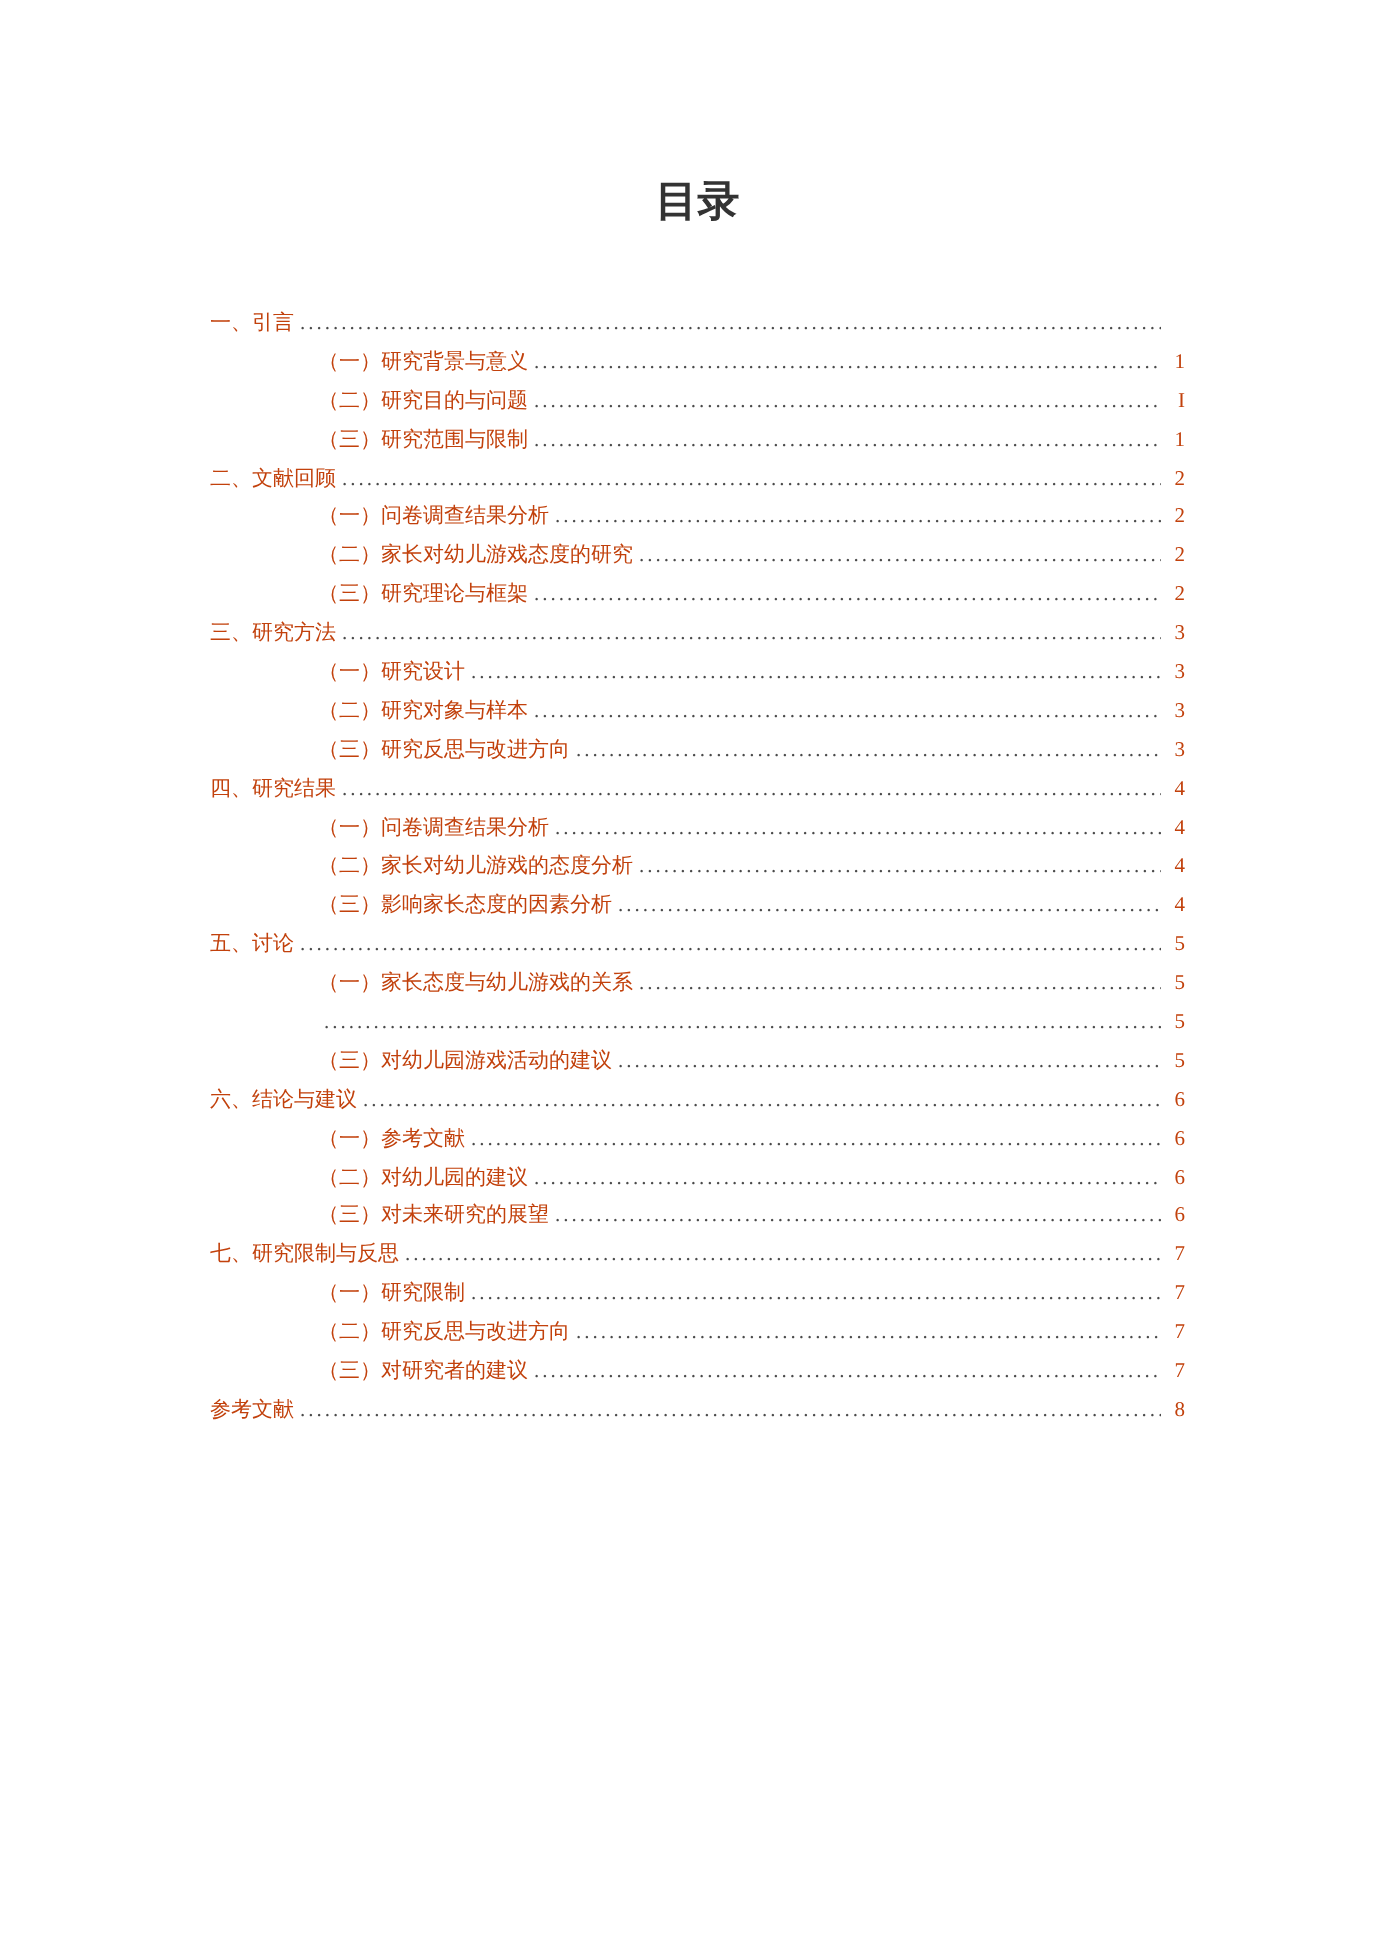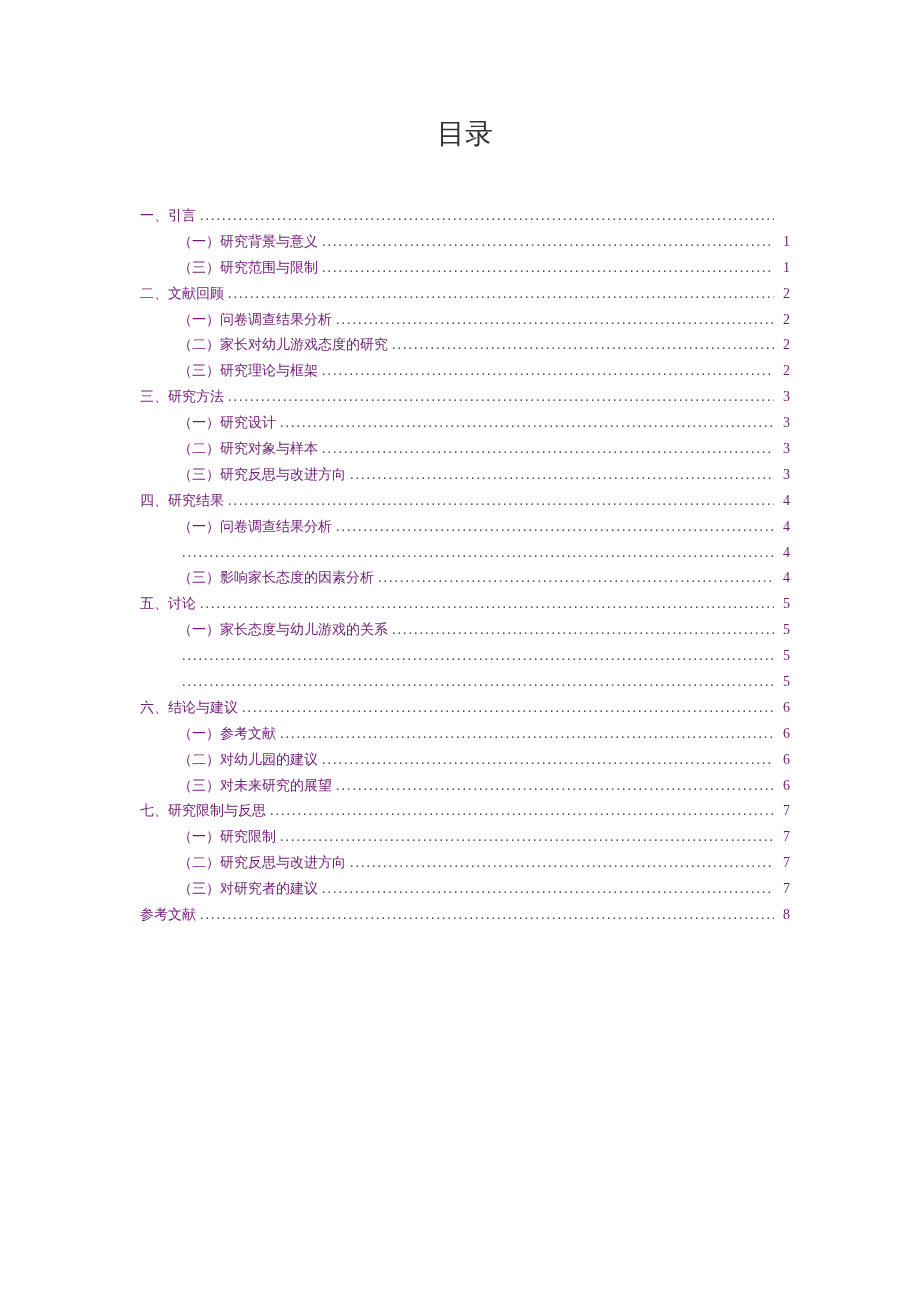--- a/index.html
+++ b/index.html
@@ -11,37 +11,37 @@
       width: 920px;
       height: 1301px;
       background: #ffffff;
       font-family: "SimSun", "宋体", serif;
       color: #333333;
       padding: 115px 130px 60px 140px;
     }
     .title {
       text-align: center;
       font-size: 28px;
-      font-weight: normal;
+      font-weight: bold;
       margin-bottom: 50px;
       color: #333333;
     }
     .toc-entry {
       display: flex;
       align-items: baseline;
       font-size: 14px;
       line-height: 1.85;
-      color: #701a75;
+      color: #c2410c;
       white-space: nowrap;
     }
     .toc-entry.level-1 {
       margin-left: 0;
     }
     .toc-entry.level-2 {
-      margin-left: 38px;
+      margin-left: 72px;
     }
     .toc-label {
       flex-shrink: 0;
     }
     .toc-dots {
       flex: 1;
       overflow: hidden;
       letter-spacing: 2px;
       margin: 0 4px;
       color: #4a4a4a;
@@ -68,20 +68,25 @@
       <span class="toc-label">一、引言</span>
       <span class="toc-dots"></span>
       <span class="toc-page">.</span>
     </div>
     <div class="toc-entry level-2">
       <span class="toc-label">（一）研究背景与意义</span>
       <span class="toc-dots"></span>
       <span class="toc-page">1</span>
     </div>
     <div class="toc-entry level-2">
+      <span class="toc-label">（二）研究目的与问题</span>
+      <span class="toc-dots"></span>
+      <span class="toc-page">I</span>
+    </div>
+    <div class="toc-entry level-2">
       <span class="toc-label">（三）研究范围与限制</span>
       <span class="toc-dots"></span>
       <span class="toc-page">1</span>
     </div>
     <div class="toc-entry level-1">
       <span class="toc-label">二、文献回顾</span>
       <span class="toc-dots"></span>
       <span class="toc-page">2</span>
     </div>
     <div class="toc-entry level-2">
@@ -123,20 +128,21 @@
       <span class="toc-label">四、研究结果</span>
       <span class="toc-dots"></span>
       <span class="toc-page">4</span>
     </div>
     <div class="toc-entry level-2">
       <span class="toc-label">（一）问卷调查结果分析</span>
       <span class="toc-dots"></span>
       <span class="toc-page">4</span>
     </div>
     <div class="toc-entry level-2">
+      <span class="toc-label">（二）家长对幼儿游戏的态度分析</span>
       <span class="toc-dots"></span>
       <span class="toc-page">4</span>
     </div>
     <div class="toc-entry level-2">
       <span class="toc-label">（三）影响家长态度的因素分析</span>
       <span class="toc-dots"></span>
       <span class="toc-page">4</span>
     </div>
     <div class="toc-entry level-1">
       <span class="toc-label">五、讨论</span>
@@ -146,20 +152,21 @@
     <div class="toc-entry level-2">
       <span class="toc-label">（一）家长态度与幼儿游戏的关系</span>
       <span class="toc-dots"></span>
       <span class="toc-page">5</span>
     </div>
     <div class="toc-entry level-2">
       <span class="toc-dots"></span>
       <span class="toc-page">5</span>
     </div>
     <div class="toc-entry level-2">
+      <span class="toc-label">（三）对幼儿园游戏活动的建议</span>
       <span class="toc-dots"></span>
       <span class="toc-page">5</span>
     </div>
     <div class="toc-entry level-1">
       <span class="toc-label">六、结论与建议</span>
       <span class="toc-dots"></span>
       <span class="toc-page">6</span>
     </div>
     <div class="toc-entry level-2">
       <span class="toc-label">（一）参考文献</span>

